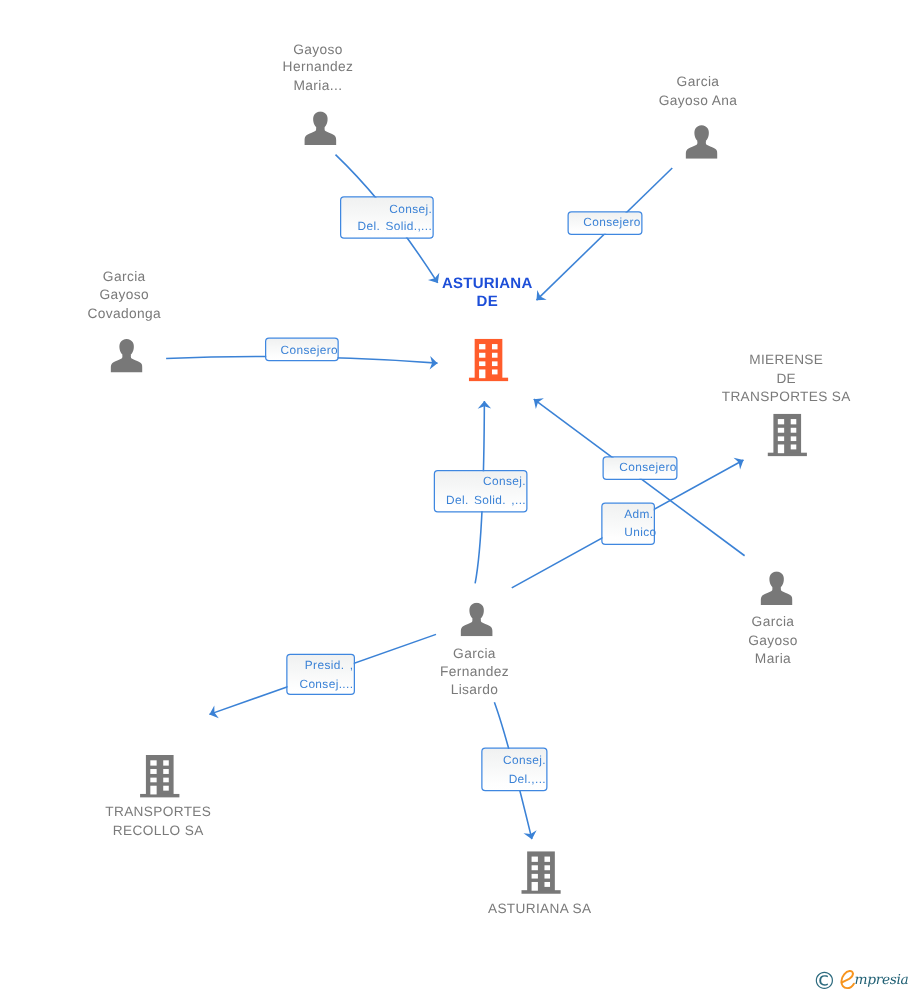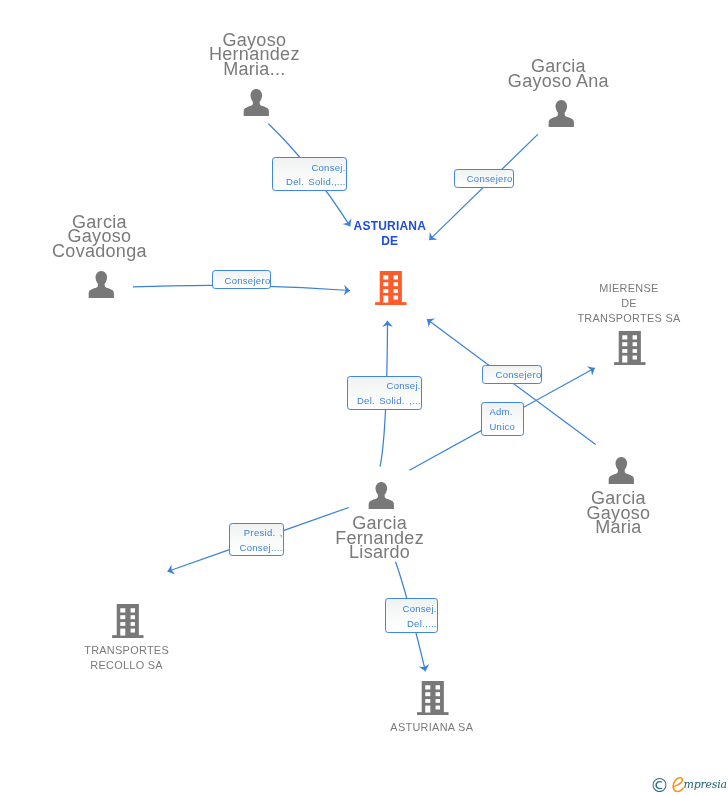--- a/index.html
+++ b/index.html
@@ -1,21 +1,21 @@
 <!DOCTYPE html>
 <html><head>
 <meta charset="utf-8">
 <style>
   html,body{margin:0;padding:0;background:#fff;}
   body{width:728px;height:795px;font-family:"Liberation Sans",sans-serif;overflow:hidden;-webkit-font-smoothing:antialiased;}
   #stage{position:relative;width:728px;height:795px;background:#fff;}
   #edge-layer{position:absolute;left:0;top:0;width:728px;height:795px;pointer-events:none;}
   .node{position:absolute;}
   .node-label{position:absolute;text-align:center;white-space:nowrap;color:#7a7a7a;
-    font-size:18px;line-height:14.8px;letter-spacing:.3px;}
+    font-size:11px;line-height:14.8px;letter-spacing:.3px;}
   .node-label.company{font-size:10.9px;line-height:15px;letter-spacing:.3px;}
   .node-label.focus{font-weight:bold;font-size:12px;line-height:15px;letter-spacing:.2px;color:#1d4ed8;}
   .node-icon{position:absolute;}
   .badge{position:absolute;box-sizing:border-box;border:1.4px solid #3f87e0;border-radius:3.2px;
     background:linear-gradient(180deg,#f0f1f1 0%,#f7f8f8 45%,#fefefe 85%,#ffffff 100%);
     color:#3b82d6;font-size:9.5px;letter-spacing:.3px;word-spacing:1.3px;line-height:14.7px;text-align:center;
     display:flex;flex-direction:column;align-items:flex-end;justify-content:center;padding-top:2.4px;}
   .badge span{display:block;white-space:pre;}
   #watermark{position:absolute;left:650px;top:772.5px;display:flex;align-items:baseline;height:18px;}
   #watermark .c{color:#2c6a7e;font-size:19px;line-height:19px;font-family:"DejaVu Sans",sans-serif;
@@ -198,21 +198,21 @@
     <div class="badge" style="left: 212.3px; top: 270px; width: 59.2px; height: 19.4px;">
       <span>Consejero</span>
     </div>
     <div class="badge" style="left: 347px; top: 375.9px; width: 74.8px; height: 34.2px;">
       <span>Consej.</span>
       <span>Del. Solid. ,...</span>
     </div>
     <div class="badge" style="left: 482.1px; top: 364.7px; width: 60.4px; height: 19.8px;">
       <span>Consejero</span>
     </div>
-    <div class="badge" style="left: 481.4px; top: 401.5px; width: 42.4px; height: 34.6px; align-items: flex-start; padding-left: 7px;">
+    <div class="badge" style="left: 481.4px; top: 401.5px; width: 42.4px; height: 34.6px; align-items: flex-start; padding-left: 17px;">
       <span>Adm.</span>
       <span>Unico</span>
     </div>
     <div class="badge" style="left: 228.7px; top: 522.5px; width: 55px; height: 33.9px;">
       <span>Presid. ,</span>
       <span>Consej....</span>
     </div>
     <div class="badge" style="left: 385px; top: 598.1px; width: 52.8px; height: 34.6px;">
       <span>Consej.</span>
       <span>Del.,...</span>

